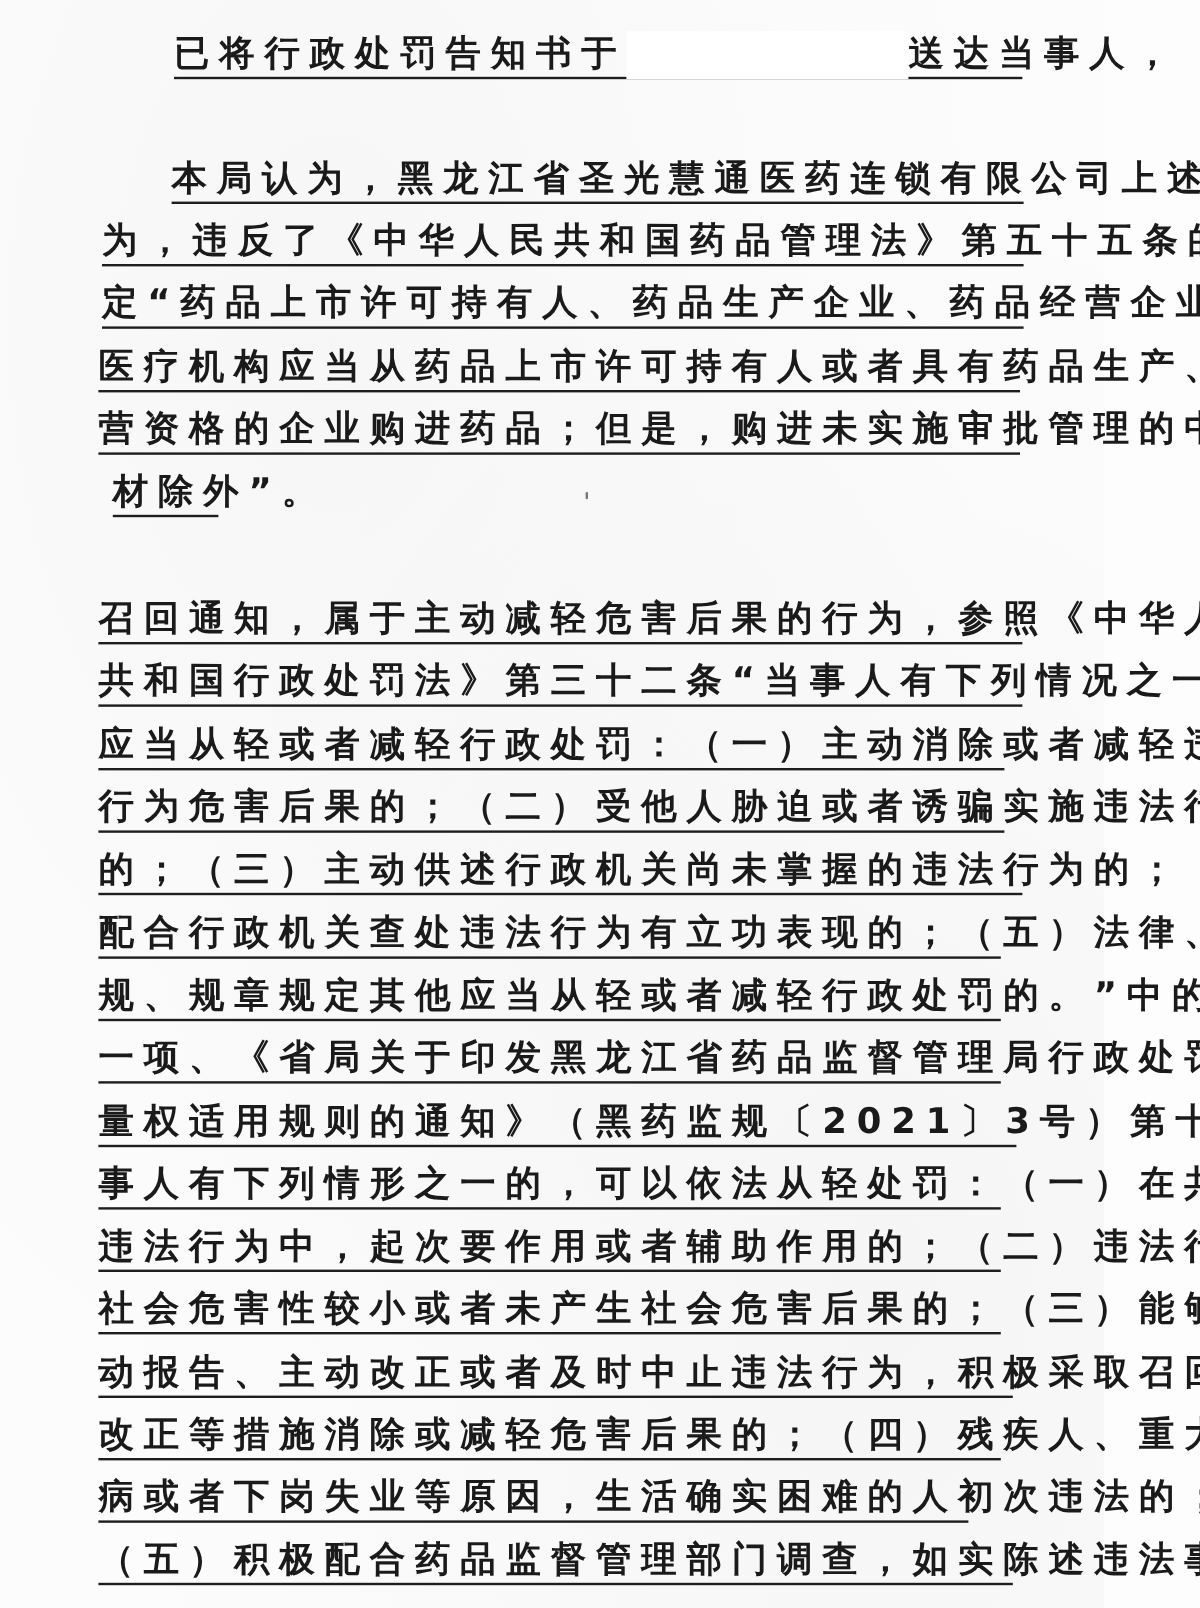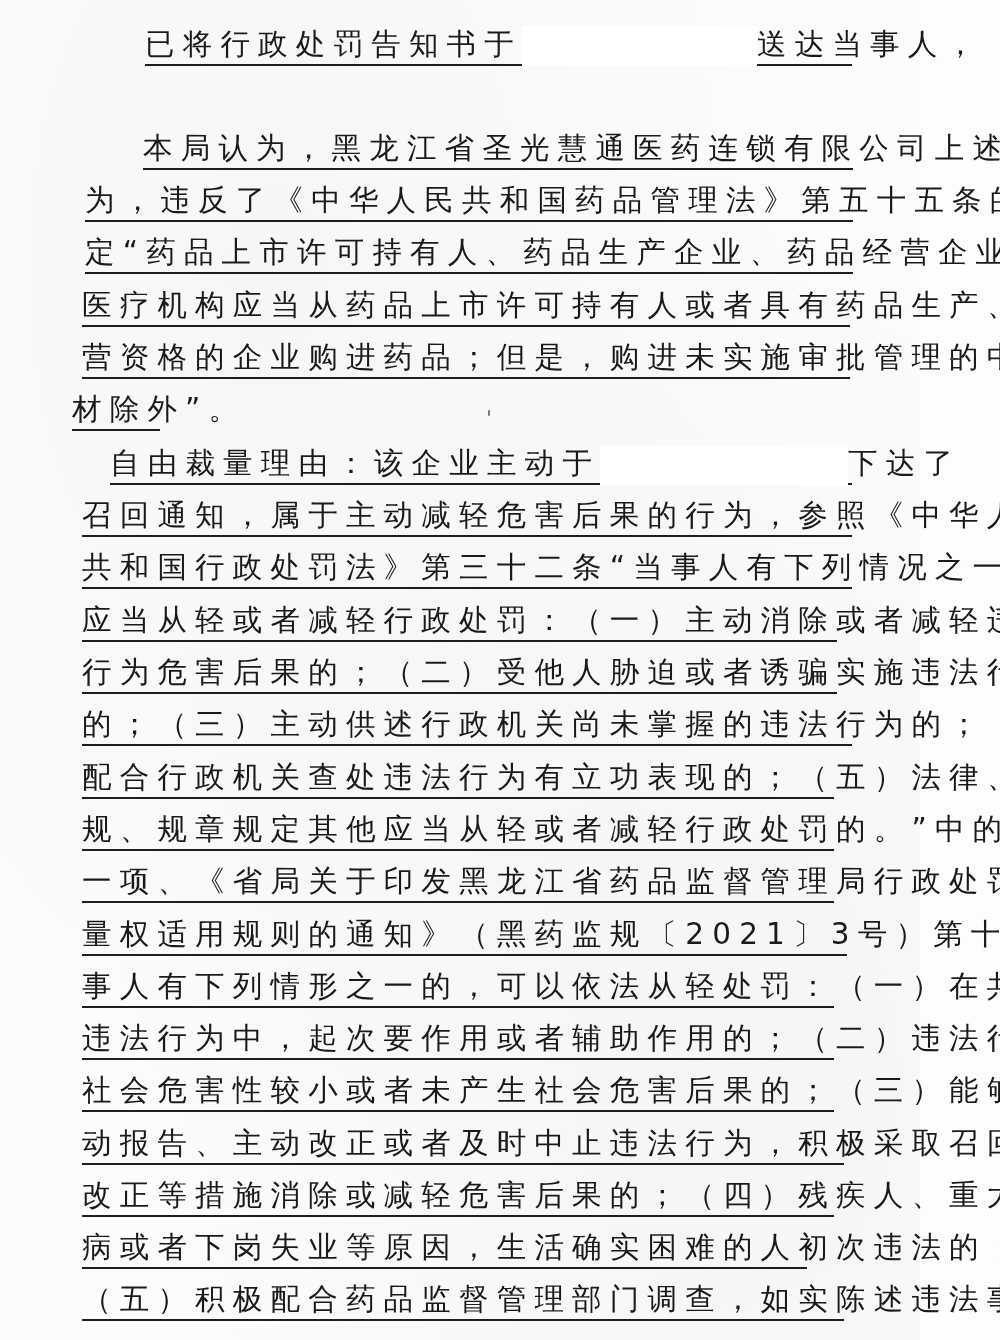--- a/index.html
+++ b/index.html
@@ -16,20 +16,21 @@
     }
     .page {
       position: absolute;
       left: 0; top: 0;
       width: 920px;
       height: 1340px;
       background:
         radial-gradient(ellipse at 30% 20%, rgba(230,230,230,0.25), transparent 60%),
         radial-gradient(ellipse at 80% 80%, rgba(225,225,225,0.25), transparent 60%),
         #fcfcfc;
+      font-weight: bold;
     }
     .line {
       position: absolute;
       left: 0;
       height: 44px;
       font-family: "DejaVu Sans", sans-serif;
       font-size: 29.5px;
       line-height: 44px;
       color: #1a1a1a;
       white-space: nowrap;
@@ -72,27 +73,24 @@
   </div>
 
   <div class="line" style="top:283px; left:82px; width:768px;">
     <span>医疗机构应当从药品上市许可持有人或者具有药品生产、经</span>
   </div>
 
   <div class="line" style="top:335px; left:82px; width:768px;">
     <span>营资格的企业购进药品；但是，购进未实施审批管理的中药</span>
   </div>
 
-  <div class="line" style="top:387px; left:72px; width:88px;">
+  <div class="line" style="top:387px; left:94px; width:88px;">
     <span>材除外”。</span>
   </div>
 
-  <div class="line" style="top:441px; left:110px; width:742px;">
-    <span>自由裁量理由：该企业主动于</span><span class="redact" style="width:248px;"></span><span>下达了</span>
-  </div>
 
   <div class="line" style="top:493px; left:82px; width:770px;">
     <span>召回通知，属于主动减轻危害后果的行为，参照《中华人民</span>
   </div>
 
   <div class="line" style="top:545px; left:82px; width:770px;">
     <span>共和国行政处罚法》第三十二条“当事人有下列情况之一的</span>
   </div>
 
   <div class="line" style="top:598px; left:82px; width:755px;">

